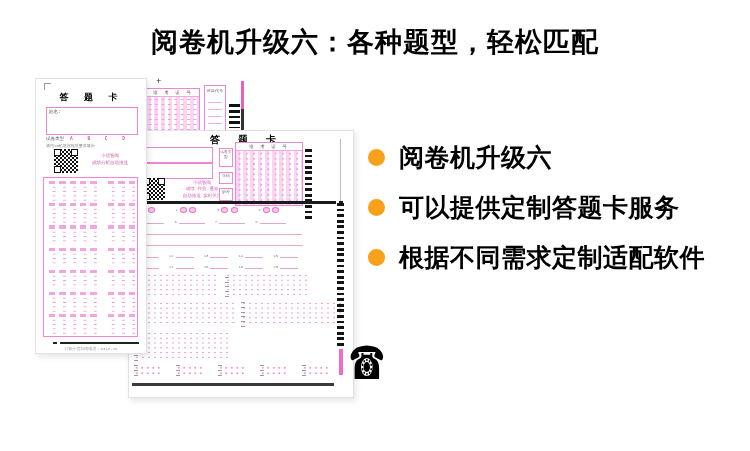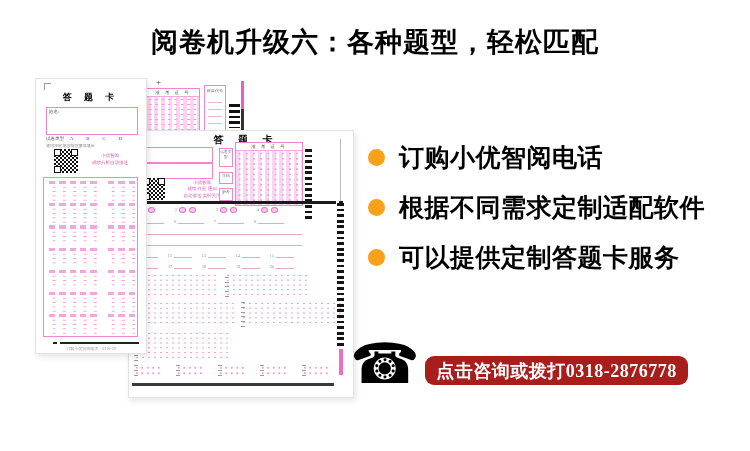--- a/index.html
+++ b/index.html
@@ -1,17 +1,17 @@
 <!DOCTYPE html>
 <html><head>
 <meta charset="utf-8">
 <style>
   html,body{margin:0;padding:0;background:#fff;}
   .stage{position:relative;width:750px;height:451px;background:#fff;overflow:hidden;
-         font-family:Liberation Serif, serif;color:#111;}
+         font-family:Liberation Mono, monospace;color:#111;}
 
   
   .headline{position:absolute;top:24px;left:0;width:750px;text-align:center;
             font-size:27px;font-weight:800;letter-spacing:1px;color:#000;}
 
   
   .features{position:absolute;left:368px;top:144px;width:372px;list-style:none;margin:0;padding:0;}
   .features li{display:flex;align-items:center;margin-bottom:24px;height:26px;}
   .bullet{width:17px;height:17px;border-radius:50%;background:#F9A11B;flex:0 0 17px;margin-right:14px;}
   .feat-label{font-size:25px;font-weight:700;color:#000;white-space:nowrap;letter-spacing:0.5px;}
@@ -407,28 +407,27 @@
         </div>
       </div>
 
     <div class="lc-footline"></div>
     <div class="lc-foot">订购小优智阅电话：0318-28</div>
   </div>
 
   <ul class="features">
     <li>
       <span class="bullet" style="background: rgb(249, 161, 27);"></span>
-      <span class="feat-label">订购小优智阅电话</span>
+      <span class="feat-label">阅卷机升级六</span>
+    </li>
+    <li>
+      <span class="bullet" style="background: rgb(249, 161, 27);"></span>
+      <span class="feat-label">可以提供定制答题卡服务</span>
     </li>
     <li>
       <span class="bullet" style="background: rgb(249, 161, 27);"></span>
       <span class="feat-label">根据不同需求定制适配软件</span>
     </li>
-    <li>
-      <span class="bullet" style="background: rgb(249, 161, 27);"></span>
-      <span class="feat-label">可以提供定制答题卡服务</span>
-    </li>
   </ul>
 
   <div class="phone">☎</div>
-  <div class="cta" style="background: rgb(168, 30, 28); color: rgb(255, 255, 255);">点击咨询或拨打0318-2876778</div>
 
 </div>
 
 </body></html>

